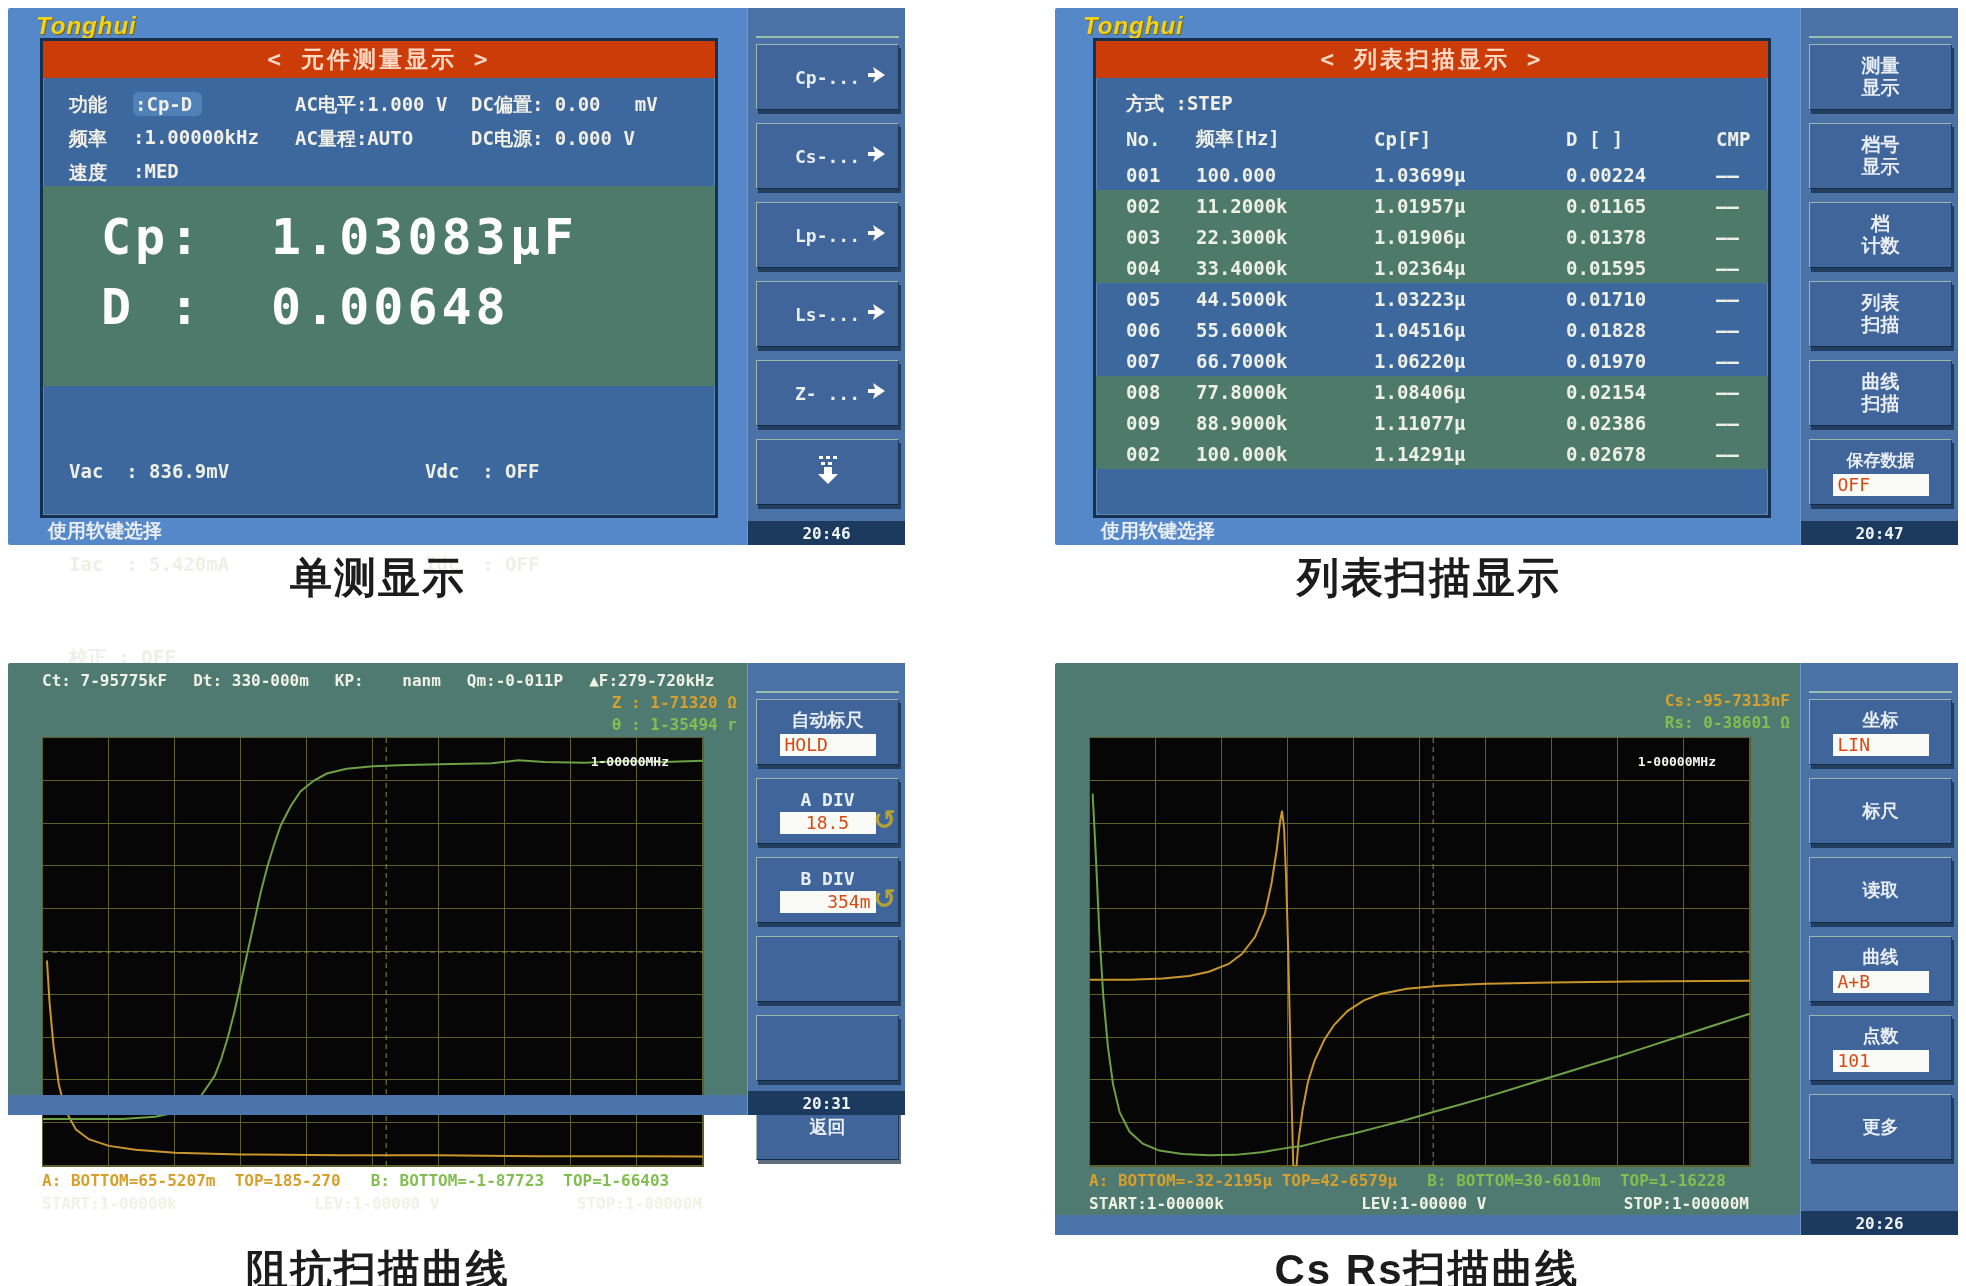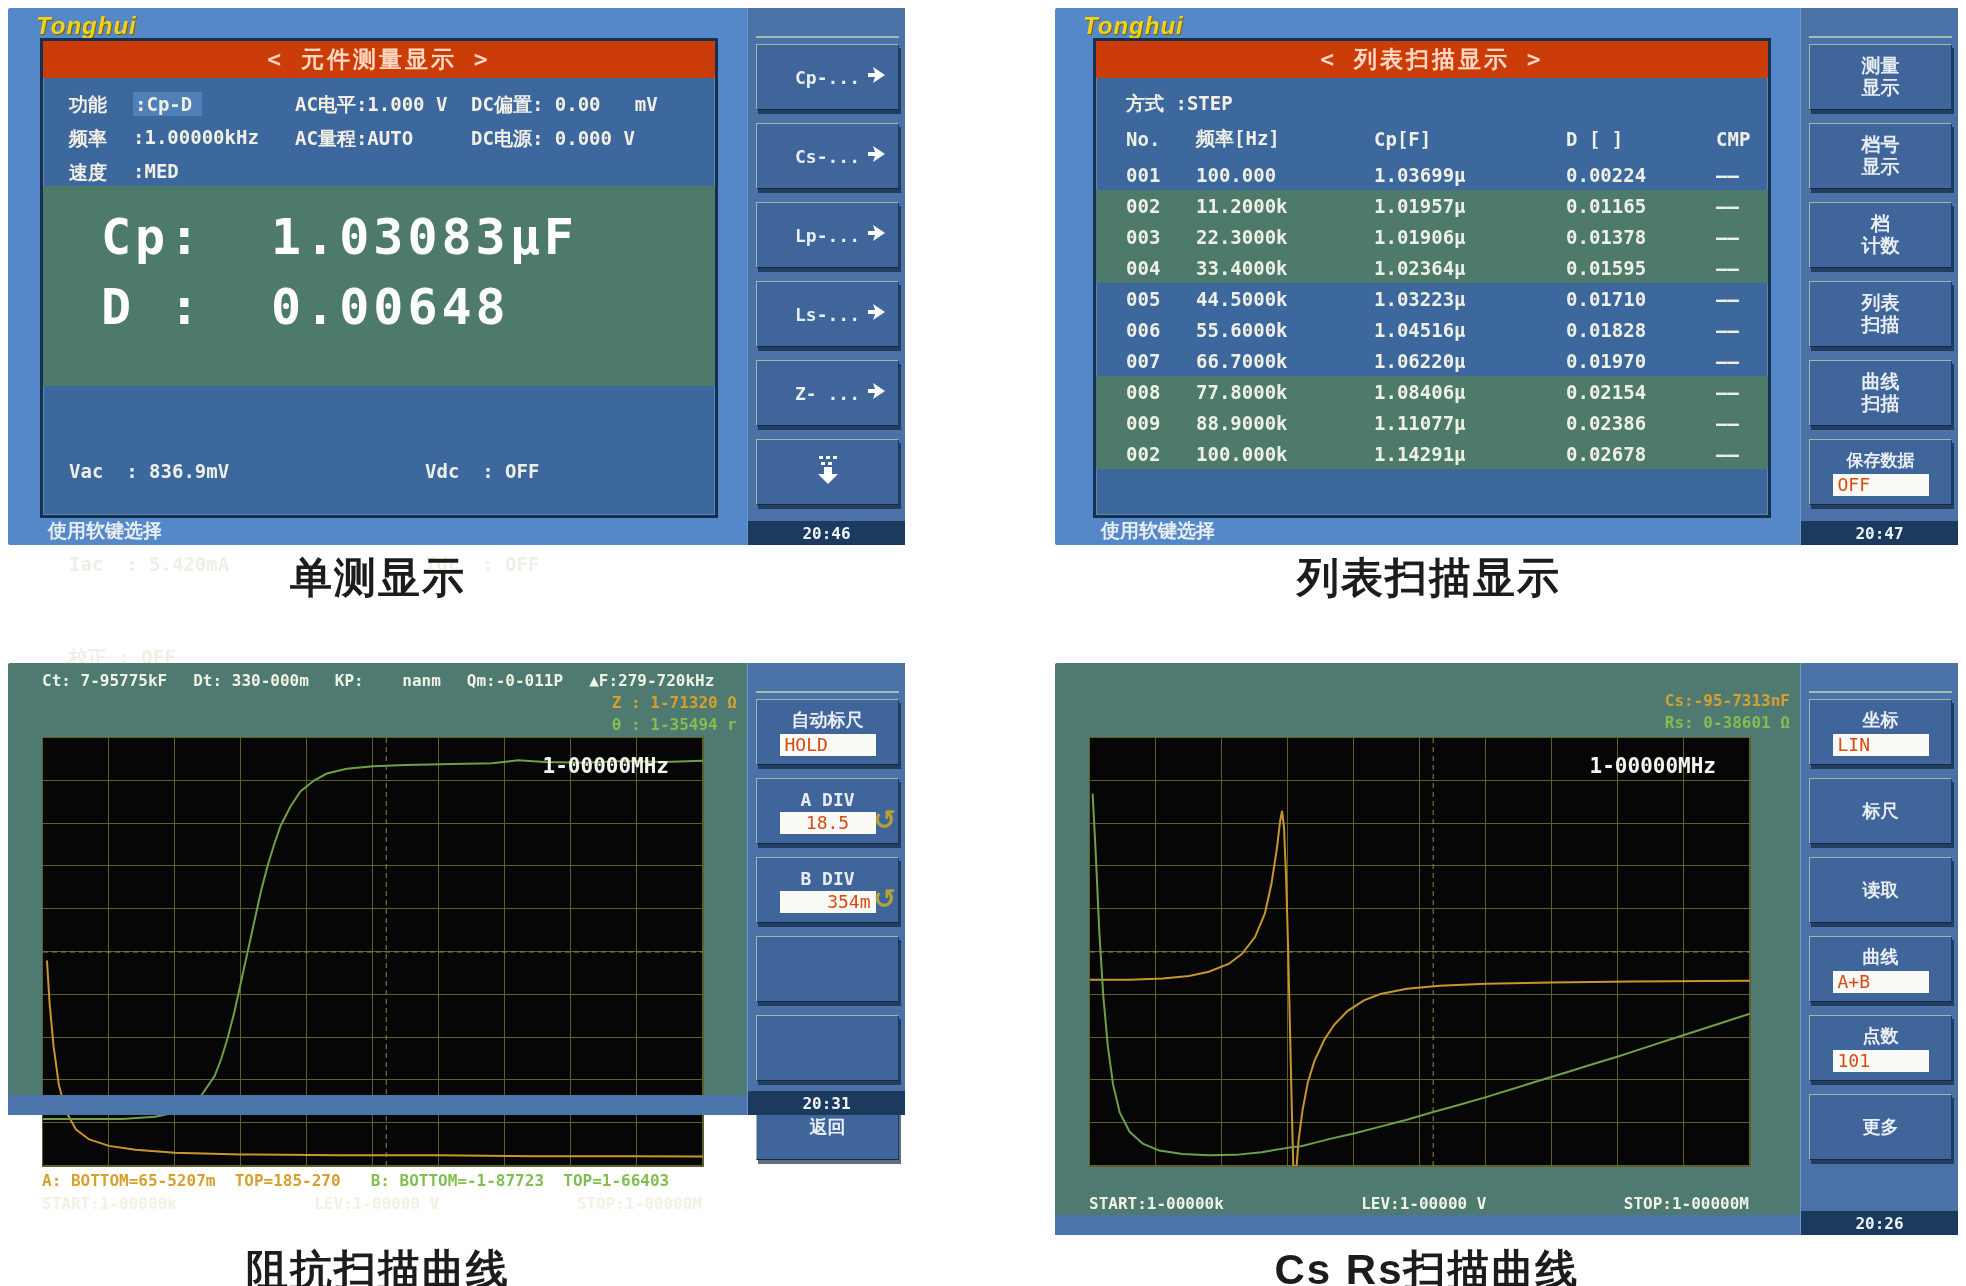--- a/index.html
+++ b/index.html
@@ -14,21 +14,21 @@
   .redbar{height:37px;background:#cc3c08;color:#ffd8c4;display:flex;align-items:center;justify-content:center;
           font-size:23px;font-weight:bold;letter-spacing:3px;}
   .hintbar{position:absolute;left:40px;top:510px;width:660px;color:#e9eef2;font-size:19px;font-weight:bold;}
   
   .info{position:relative;height:108px;color:#f2f0e6;font-size:19px;font-weight:bold;}
   .info .r1{position:absolute;top:14px;left:26px;}
   .info .r2{position:absolute;top:48px;left:26px;}
   .info .r3{position:absolute;top:82px;left:26px;}
   .info .c2{position:absolute;left:252px;}
   .info .c3{position:absolute;left:428px;}
-  .hl{background:#4f80b8;padding:1px 10px 1px 2px;}
+  .hl{background:#4f80b8;padding:1px 10px 1px 2px;border-radius:6px;}
   .bigarea{height:200px;background:#4d7a6b;color:#fdfdfd;}
   .bigrow{display:flex;padding-left:58px;align-items:baseline;gap:20px;}
   .biglbl{font-size:50px;font-weight:bold;width:150px;letter-spacing:4px;}
   .bigval{font-size:50px;font-weight:bold;letter-spacing:4px;}
   .monitor{position:relative;height:120px;color:#eef0e6;font-size:19px;font-weight:bold;}
   .monitor .lcol{position:absolute;left:26px;top:8px;line-height:31px;}
   .monitor .rcol{position:absolute;left:382px;top:8px;line-height:31px;}
   
   .skcol{position:absolute;top:0;right:0;width:157px;height:100%;background:#4a72a6;border-left:1px solid #6f98c8;}
   .skcol .topline{position:absolute;top:28px;left:8px;right:6px;border-top:2px solid #9cc0b0;}
@@ -57,21 +57,21 @@
   .gunit{background:#4e7a72;}
   .gstat1{position:absolute;top:8px;left:34px;right:170px;display:flex;gap:26px;
           color:#f0f2e4;font-size:16px;font-weight:bold;}
   .gstatR{position:absolute;right:168px;text-align:right;font-size:16px;font-weight:bold;}
   .plot{position:absolute;left:34px;top:74px;width:660px;height:428px;background:#060606;
         border:1px solid #5f5f2c;
         background-image:
           repeating-linear-gradient(to right,transparent 0,transparent calc(10% - 1px),#5f5f2c calc(10% - 1px),#5f5f2c 10%),
           repeating-linear-gradient(to bottom,transparent 0,transparent calc(10% - 1px),#5f5f2c calc(10% - 1px),#5f5f2c 10%);}
   .plot svg{position:absolute;inset:0;width:100%;height:100%;}
-  .plotlabel{position:absolute;right:34px;top:16px;color:#f4f4ee;font-size:21px;font-weight:bold;}
+  .plotlabel{position:absolute;right:34px;top:16px;color:#f4f4ee;font-size:13px;font-weight:bold;}
   .gstatA{position:absolute;left:34px;width:660px;display:flex;gap:30px;font-size:16px;font-weight:bold;top:508px;}
   .gstat2{position:absolute;left:34px;width:660px;display:flex;justify-content:space-between;
           color:#f0f2e4;font-size:16px;font-weight:bold;top:531px;}
   .bluefoot{position:absolute;left:0;right:157px;bottom:0;height:20px;background:#4b74ab;}
   .oa{color:#d7a02d;} .gb{color:#82be50;}
   
   .caption{position:absolute;color:#1c1c1c;font-size:42px;font-weight:bold;text-align:center;letter-spacing:2px;}
 </style>
 </head>
 <body>
@@ -297,20 +297,24 @@
   <div class="gstatR mono gb" style="top:50px;">Rs: 0-38601 Ω</div>
   <div class="plot">
     <svg viewBox="0 0 100 100" preserveAspectRatio="none">
       <line x1="0" y1="50" x2="100" y2="50" stroke="#8a8a46" stroke-width="1" vector-effect="non-scaling-stroke" stroke-dasharray="5,4"></line>
       <line x1="52" y1="0" x2="52" y2="100" stroke="#8a8a46" stroke-width="1" vector-effect="non-scaling-stroke" stroke-dasharray="5,4"></line>
       <polyline fill="none" stroke="#c8962d" stroke-width="2" vector-effect="non-scaling-stroke" points="0,56.5 6,56.5 11,56.2 15,55.6 18,54.6 21,52.8 23,50.5 25,46.5 26.5,41 27.5,34 28.3,26 28.8,19.5 29.1,17 29.4,21 29.7,32 30,48 30.3,68 30.6,88 30.8,100 31.3,100 31.6,94 32.2,87 33,80.5 34,75.5 35.5,70.5 37,67 39,63.8 41.5,61.3 44,59.8 48,58.6 53,57.9 60,57.4 70,57.1 82,56.9 100,56.7"></polyline>
       <polyline fill="none" stroke="#6ea046" stroke-width="2" vector-effect="non-scaling-stroke" points="0.4,13 0.9,28 1.4,45 2,60 2.7,72 3.5,81 4.5,87.5 6,92 8,94.8 10.5,96.4 14,97.2 18,97.5 22,97.4 26,96.8 29,96 30.5,95.6 32,95.4 34,94.6 36.5,93.6 40,92.4 44,90.8 48,89.2 52,87.4 56,85.7 60,83.9 64,82 68,80.1 72,78.2 76,76.3 80,74.4 84,72.4 88,70.4 92,68.4 96,66.4 100,64.4"></polyline>
     </svg>
     <div class="plotlabel mono">1-00000MHz</div>
   </div>
+  <div class="gstatA mono">
+    <span class="oa">A: BOTTOM=-32-2195μ TOP=42-6579μ</span>
+    <span class="gb">B: BOTTOM=30-6010m  TOP=1-16228</span>
+  </div>
   <div class="gstat2 mono">
     <span>START:1-00000k</span>
     <span>LEV:1-00000 V</span>
     <span>STOP:1-00000M</span>
   </div>
   <div class="bluefoot"></div>
   <div class="skcol">
     <div class="topline"></div>
     <div class="sklist">
       <div class="skbtn">

